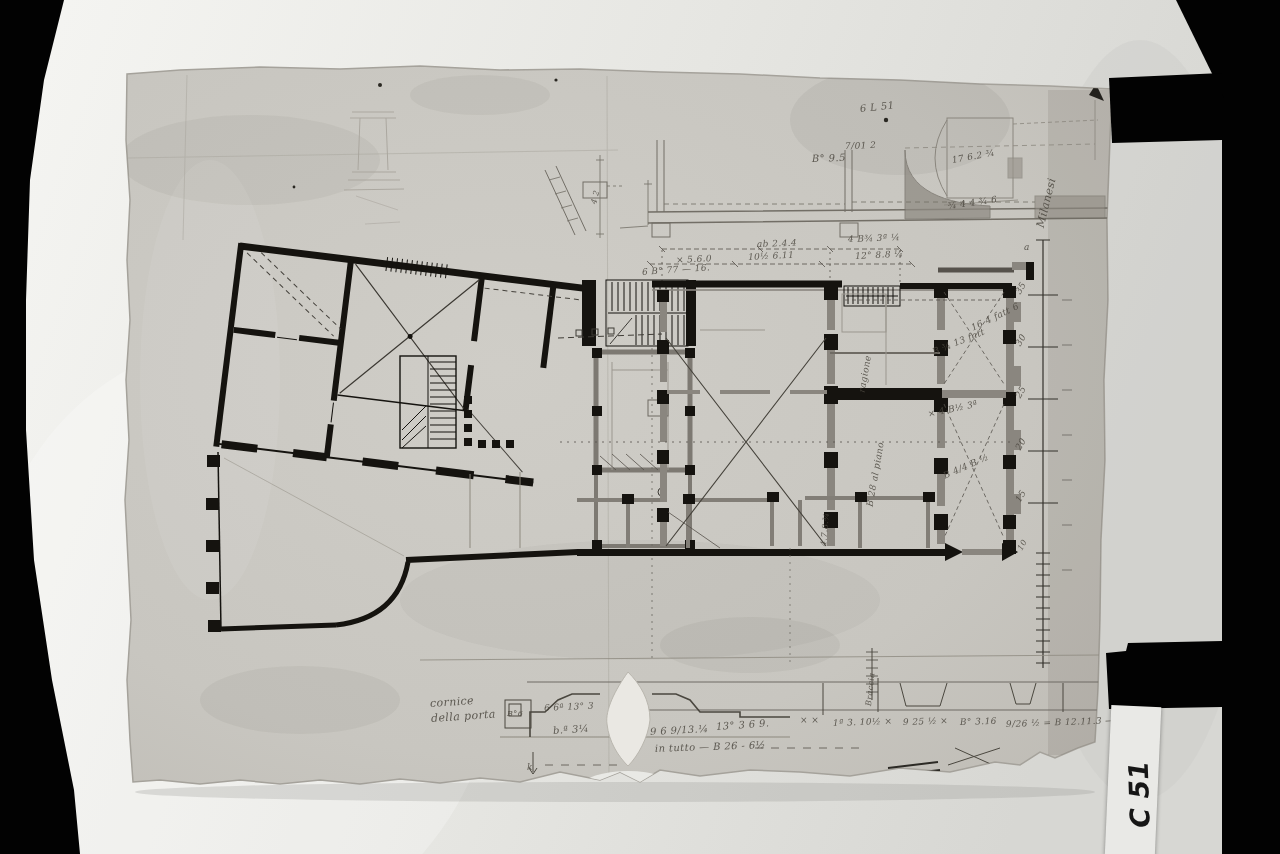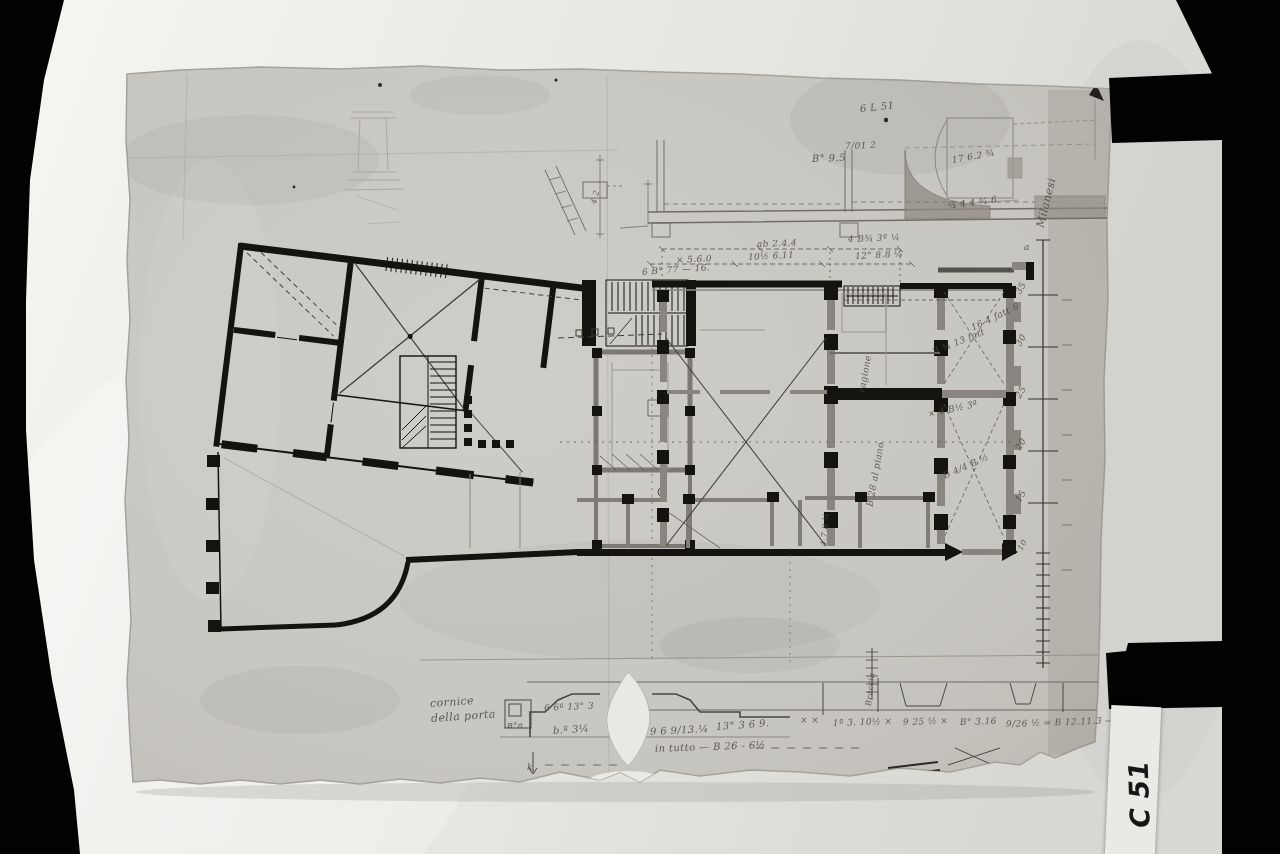--- a/index.html
+++ b/index.html
@@ -390,21 +390,21 @@
       <span class="annot" style="left: 642px; top: 268px; font-size: 9px; transform: rotate(-4deg);">6 B° 77 — 16.</span>
       <span class="annot" style="left: 862px; top: 388px; font-size: 9px; transform: rotate(-80deg);">ragione</span>
       <span class="annot" style="left: 870px; top: 502px; font-size: 9px; transform: rotate(-80deg);">B 28 al piano</span>
       <span class="annot" style="left: 824px; top: 542px; font-size: 8px; transform: rotate(-85deg);">4.7.8.¾</span>
       <span class="annot" style="left: 933px; top: 348px; font-size: 9px; transform: rotate(-22deg);">B ¾ 13 fatt</span>
       <span class="annot" style="left: 972px; top: 324px; font-size: 9px; transform: rotate(-26deg);">16 4 fatt 6</span>
       <span class="annot" style="left: 928px; top: 410px; font-size: 9px; transform: rotate(-12deg);">× 4 B½ 3ª</span>
       <span class="annot" style="left: 944px; top: 472px; font-size: 9px; transform: rotate(-24deg);">B 4/4 B ½</span>
       <span class="annot" style="left: 430px; top: 698px; font-size: 11px; transform: rotate(-4deg);">cornice</span>
       <span class="annot" style="left: 431px; top: 713px; font-size: 11px; transform: rotate(-4deg);">della porta</span>
-      <span class="annot" style="left: 507px; top: 710px; font-size: 8px; transform: rotate(0deg); margin-top: 12px;">B°6</span>
+      <span class="annot" style="left: 507px; top: 710px; font-size: 8px; transform: rotate(0deg);">B°6</span>
       <span class="annot" style="left: 544px; top: 704px; font-size: 9px; transform: rotate(-3deg);">6 6ª 13° 3</span>
       <span class="annot" style="left: 553px; top: 726px; font-size: 10px; transform: rotate(-4deg);">b.ª 3¼</span>
       <span class="annot" style="left: 527px; top: 763px; font-size: 9px; transform: rotate(0deg);">k</span>
       <span class="annot" style="left: 650px; top: 727px; font-size: 10px; transform: rotate(-3deg);">9 6 9/13.¼</span>
       <span class="annot" style="left: 716px; top: 722px; font-size: 10px; transform: rotate(-4deg);">13° 3 6 9.</span>
       <span class="annot" style="left: 655px; top: 744px; font-size: 10px; transform: rotate(-2deg);">in tutto — B 26 - 6½</span>
       <span class="annot" style="left: 800px; top: 716px; font-size: 9px; transform: rotate(0deg);">× ×</span>
       <span class="annot" style="left: 833px; top: 719px; font-size: 9px; transform: rotate(-2deg);">1ª 3. 10½ ×</span>
       <span class="annot" style="left: 903px; top: 718px; font-size: 9px; transform: rotate(-2deg);">9 25 ½ ×</span>
       <span class="annot" style="left: 960px; top: 718px; font-size: 9px; transform: rotate(-2deg);">B° 3.16</span>

